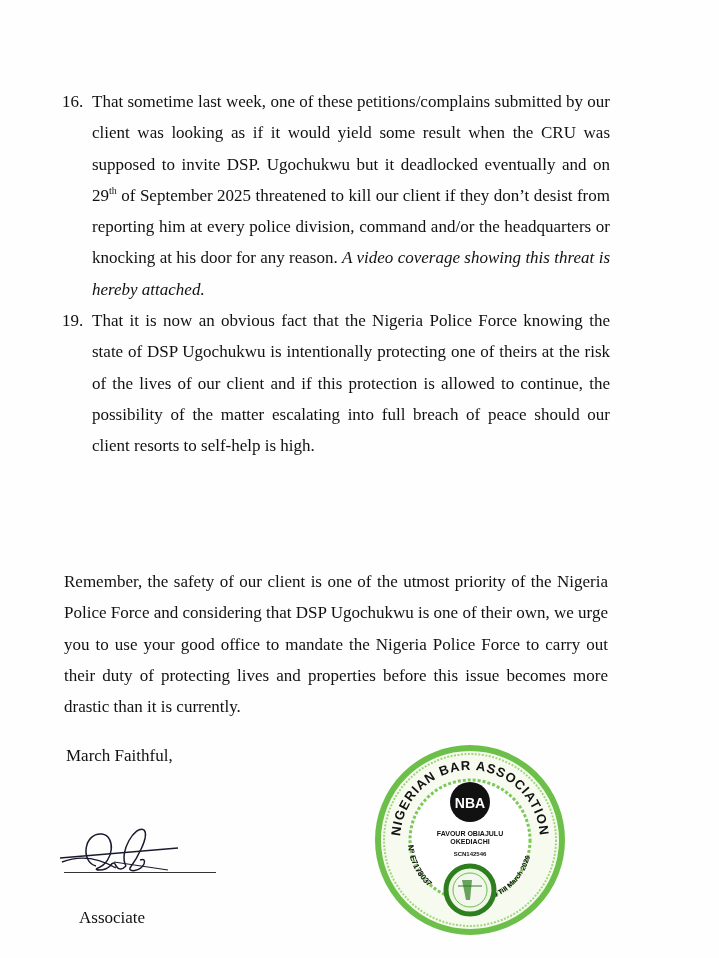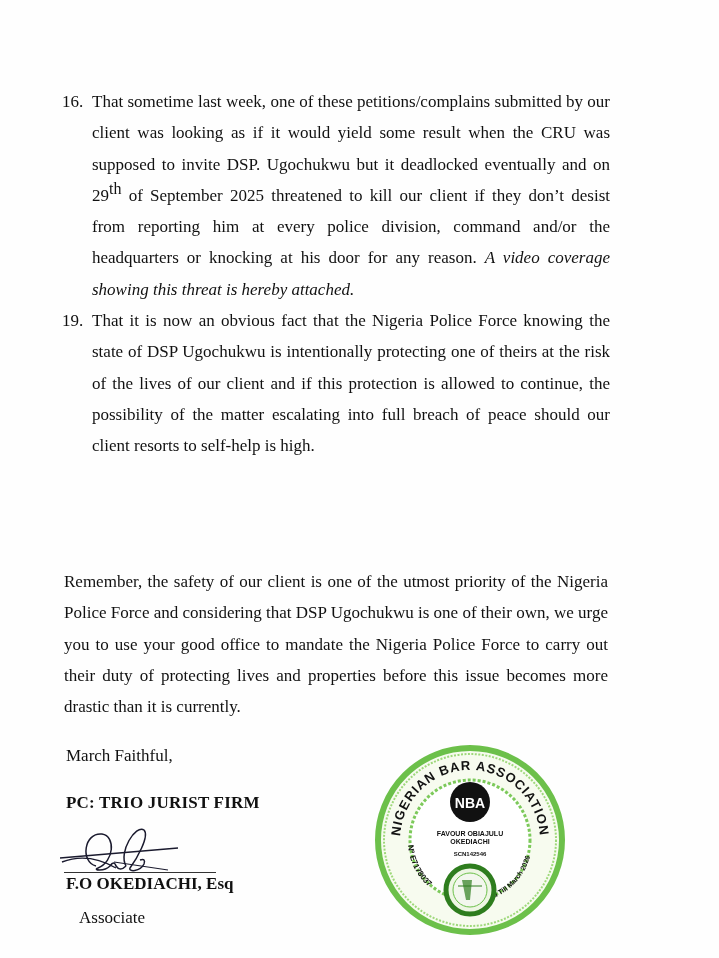--- a/index.html
+++ b/index.html
@@ -3,21 +3,21 @@
 <meta charset="utf-8">
 <style>
   html, body { margin: 0; padding: 0; background: #ffffff; }
   body { width: 719px; height: 958px; position: relative; overflow: hidden;
          font-family: "Liberation Serif", "DejaVu Serif", serif; color: #111; }
   .page { position: absolute; left: 0; top: 0; width: 719px; height: 958px; background: #fefefe; }
   .list { position: absolute; left: 62px; top: 86px; width: 548px; margin: 0; padding: 0; list-style: none; }
   .item { position: relative; padding-left: 30px; font-size: 17px; line-height: 31.3px;
           text-align: justify; margin: 0; }
   .item .num { position: absolute; left: 0; top: 0; }
-  .item sup { font-size: 16px; line-height: 0; }
+  .item sup { font-size: 10px; line-height: 0; }
   .item em { font-style: italic; }
   .para { position: absolute; left: 64px; top: 566px; width: 544px; font-size: 17px;
           line-height: 31.3px; text-align: justify; margin: 0; }
   .closing { position: absolute; left: 66px; top: 746px; font-size: 17px; margin: 0; }
   .firm { position: absolute; left: 66px; top: 793px; font-size: 17px; font-weight: bold; margin: 0; letter-spacing: 0.2px; }
   .signature { position: absolute; left: 58px; top: 822px; width: 170px; height: 56px; }
   .sig-line { position: absolute; left: 64px; top: 872px; width: 152px; height: 1px; background: #333; }
   .signer { position: absolute; left: 66px; top: 874px; font-size: 17px; font-weight: bold; margin: 0; }
   .role { position: absolute; left: 66px; top: 895px; font-size: 17px; margin: 13px; }
   .seal { position: absolute; left: 370px; top: 740px; width: 200px; height: 200px; }
@@ -34,31 +34,29 @@
     </li>
     <li class="item">
       <span class="num">19.</span>
       <span>That it is now an obvious fact that the Nigeria Police Force knowing the state of DSP Ugochukwu is intentionally protecting one of theirs at the risk of the lives of our client and if this protection is allowed to continue, the possibility of the matter escalating into full breach of peace should our client resorts to self-help is high.</span>
     </li>
   </ol>
 
   <p class="para">Remember, the safety of our client is one of the utmost priority of the Nigeria Police Force and considering that DSP Ugochukwu is one of their own, we urge you to use your good office to mandate the Nigeria Police Force to carry out their duty of protecting lives and properties before this issue becomes more drastic than it is currently.</p>
 
   <p class="closing">March Faithful,</p>
-  <p class="firm">PC: TRIO JURIST FIRM</p>
 
   <svg class="signature" viewBox="0 0 170 56">
     <path d="M2 36 L120 26" stroke="#1a1a2e" stroke-width="1.4" fill="none"></path>
     <path d="M4 40 Q30 30 58 46" stroke="#1a1a2e" stroke-width="1.4" fill="none"></path>
     <path d="M38 44 C 22 40, 26 10, 44 12 C 58 14, 56 40, 40 46 C 34 48, 46 50, 52 44 Q 56 38 58 44 Q 62 50 68 44" stroke="#1a1a2e" stroke-width="1.5" fill="none"></path>
     <path d="M68 44 C 60 30, 78 2, 86 8 C 92 14, 78 38, 72 46 C 70 50, 82 50, 86 42 Q 88 36 82 38" stroke="#1a1a2e" stroke-width="1.5" fill="none"></path>
     <path d="M56 40 L 110 48" stroke="#1a1a2e" stroke-width="1.2" fill="none"></path>
   </svg>
   <div class="sig-line"></div>
-  <p class="signer">F.O OKEDIACHI, Esq</p>
   <p class="role">Associate</p>
 
   <svg class="seal" viewBox="0 0 200 200">
     <defs>
       <path id="arcTop" d="M 30 100 A 70 70 0 0 1 170 100"></path>
       <path id="arcLeft" d="M 38 96 A 62 62 0 0 0 92 162"></path>
       <path id="arcRight" d="M 108 162 A 62 62 0 0 0 162 96"></path>
     </defs>
     <circle cx="100" cy="100" r="92" fill="#f7fbef" stroke="#6cc04a" stroke-width="6"></circle>
     <circle cx="100" cy="100" r="86" fill="none" stroke="#9ed87a" stroke-width="2" stroke-dasharray="2 1.5"></circle>

